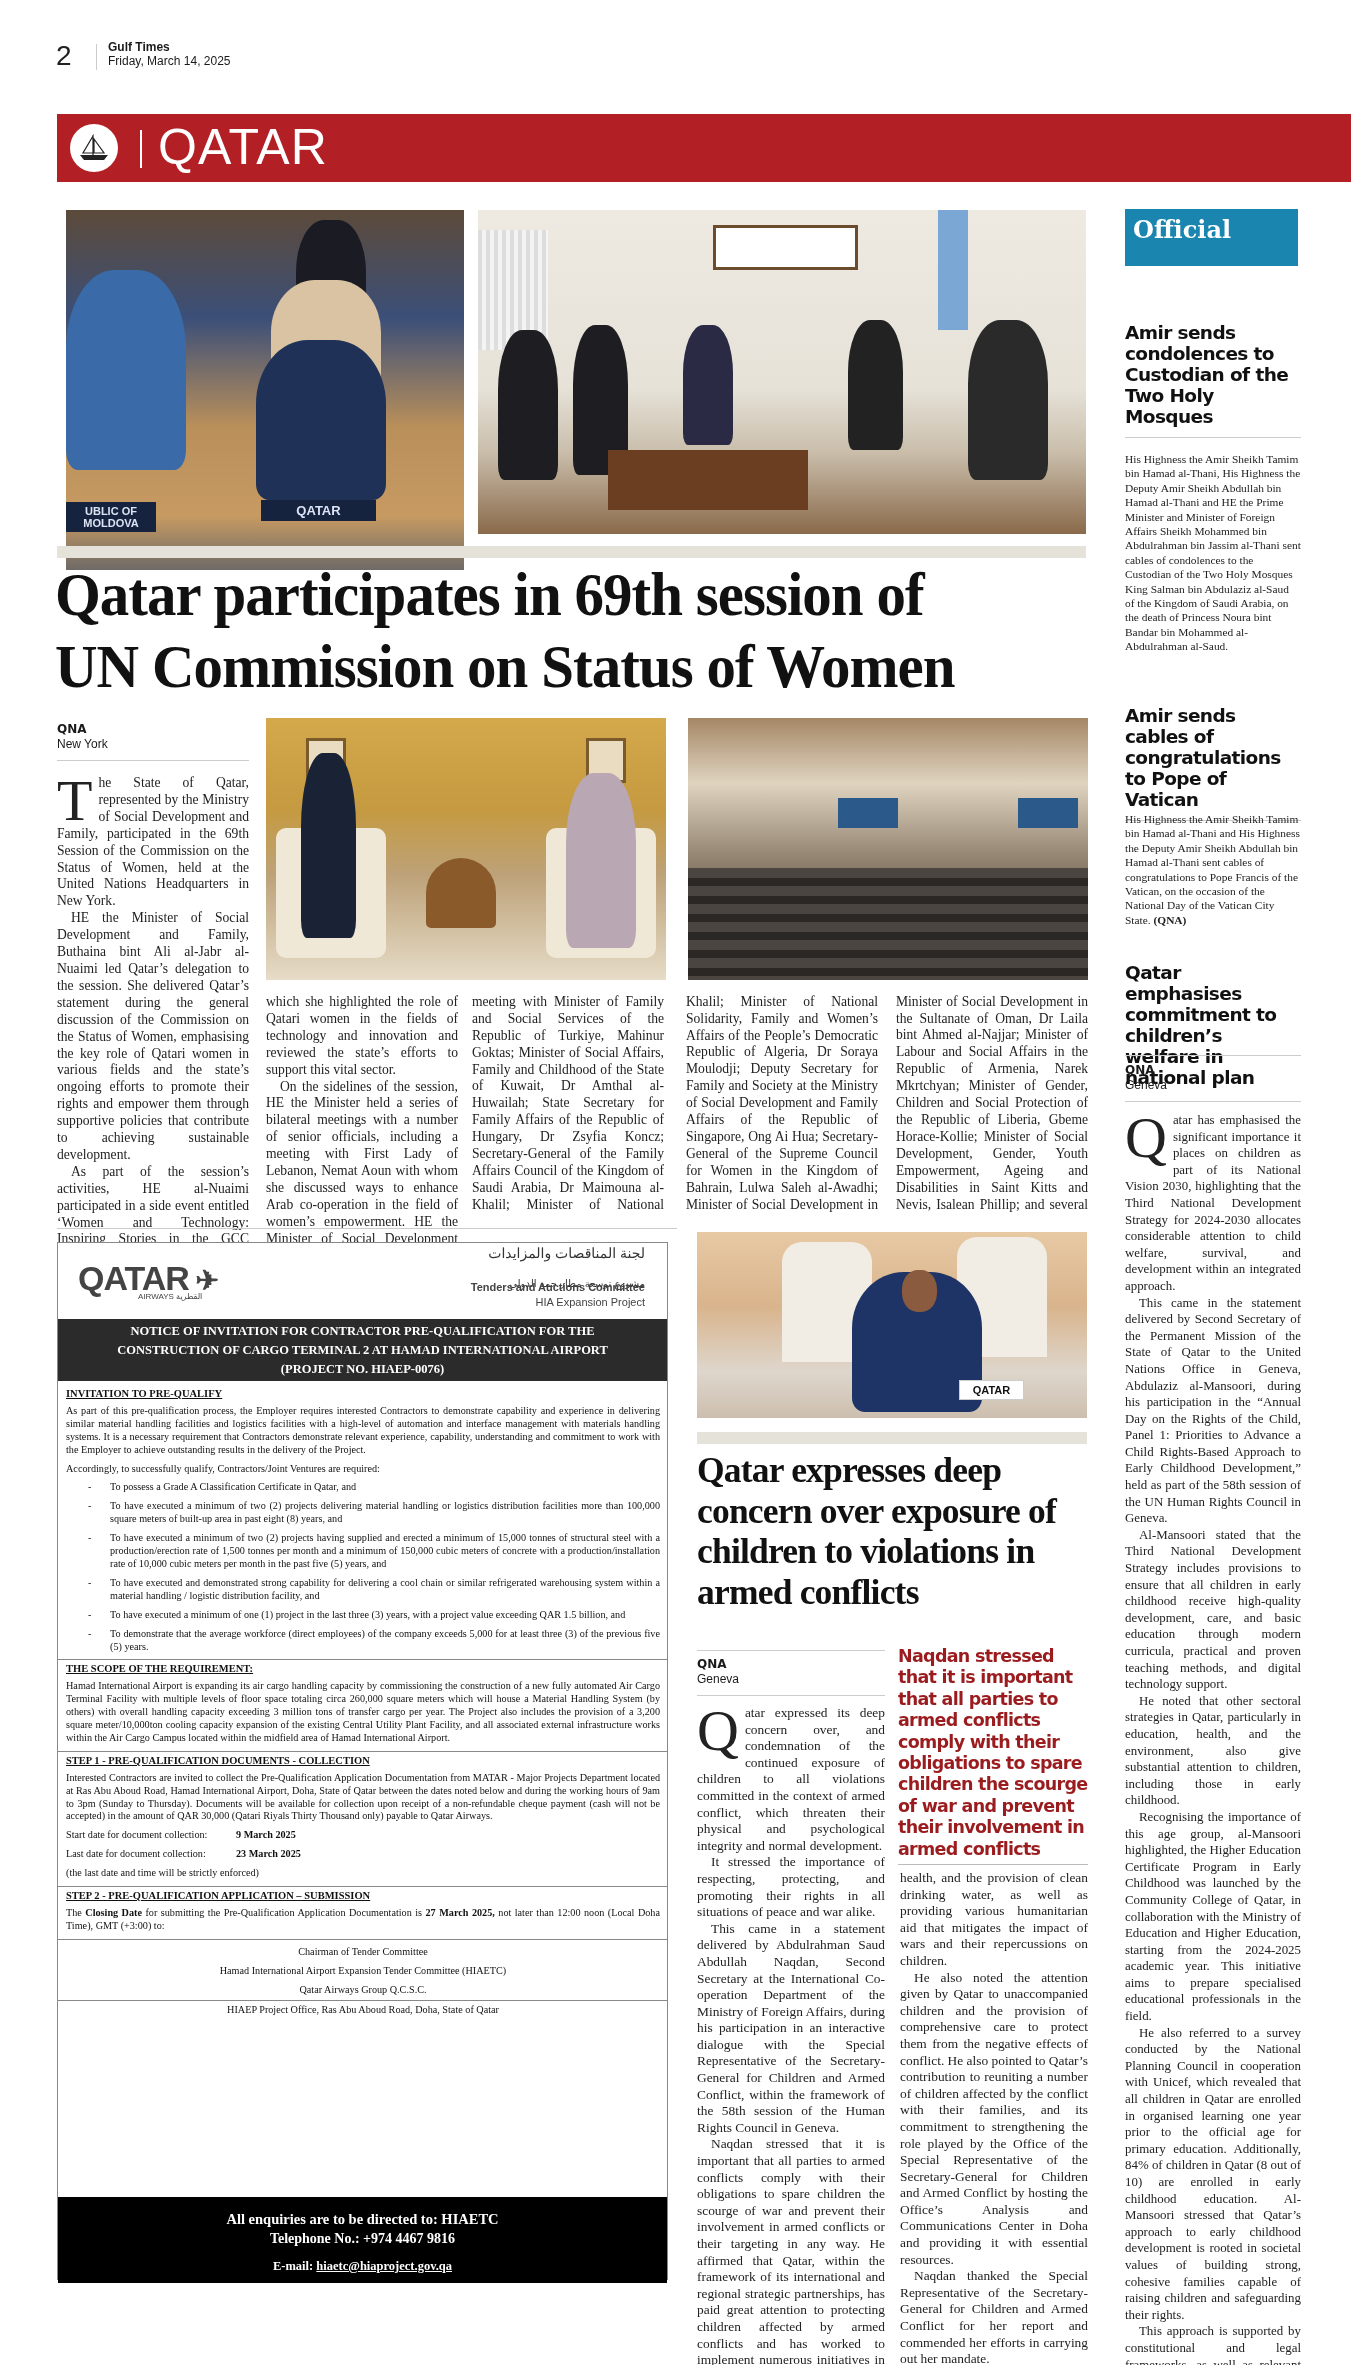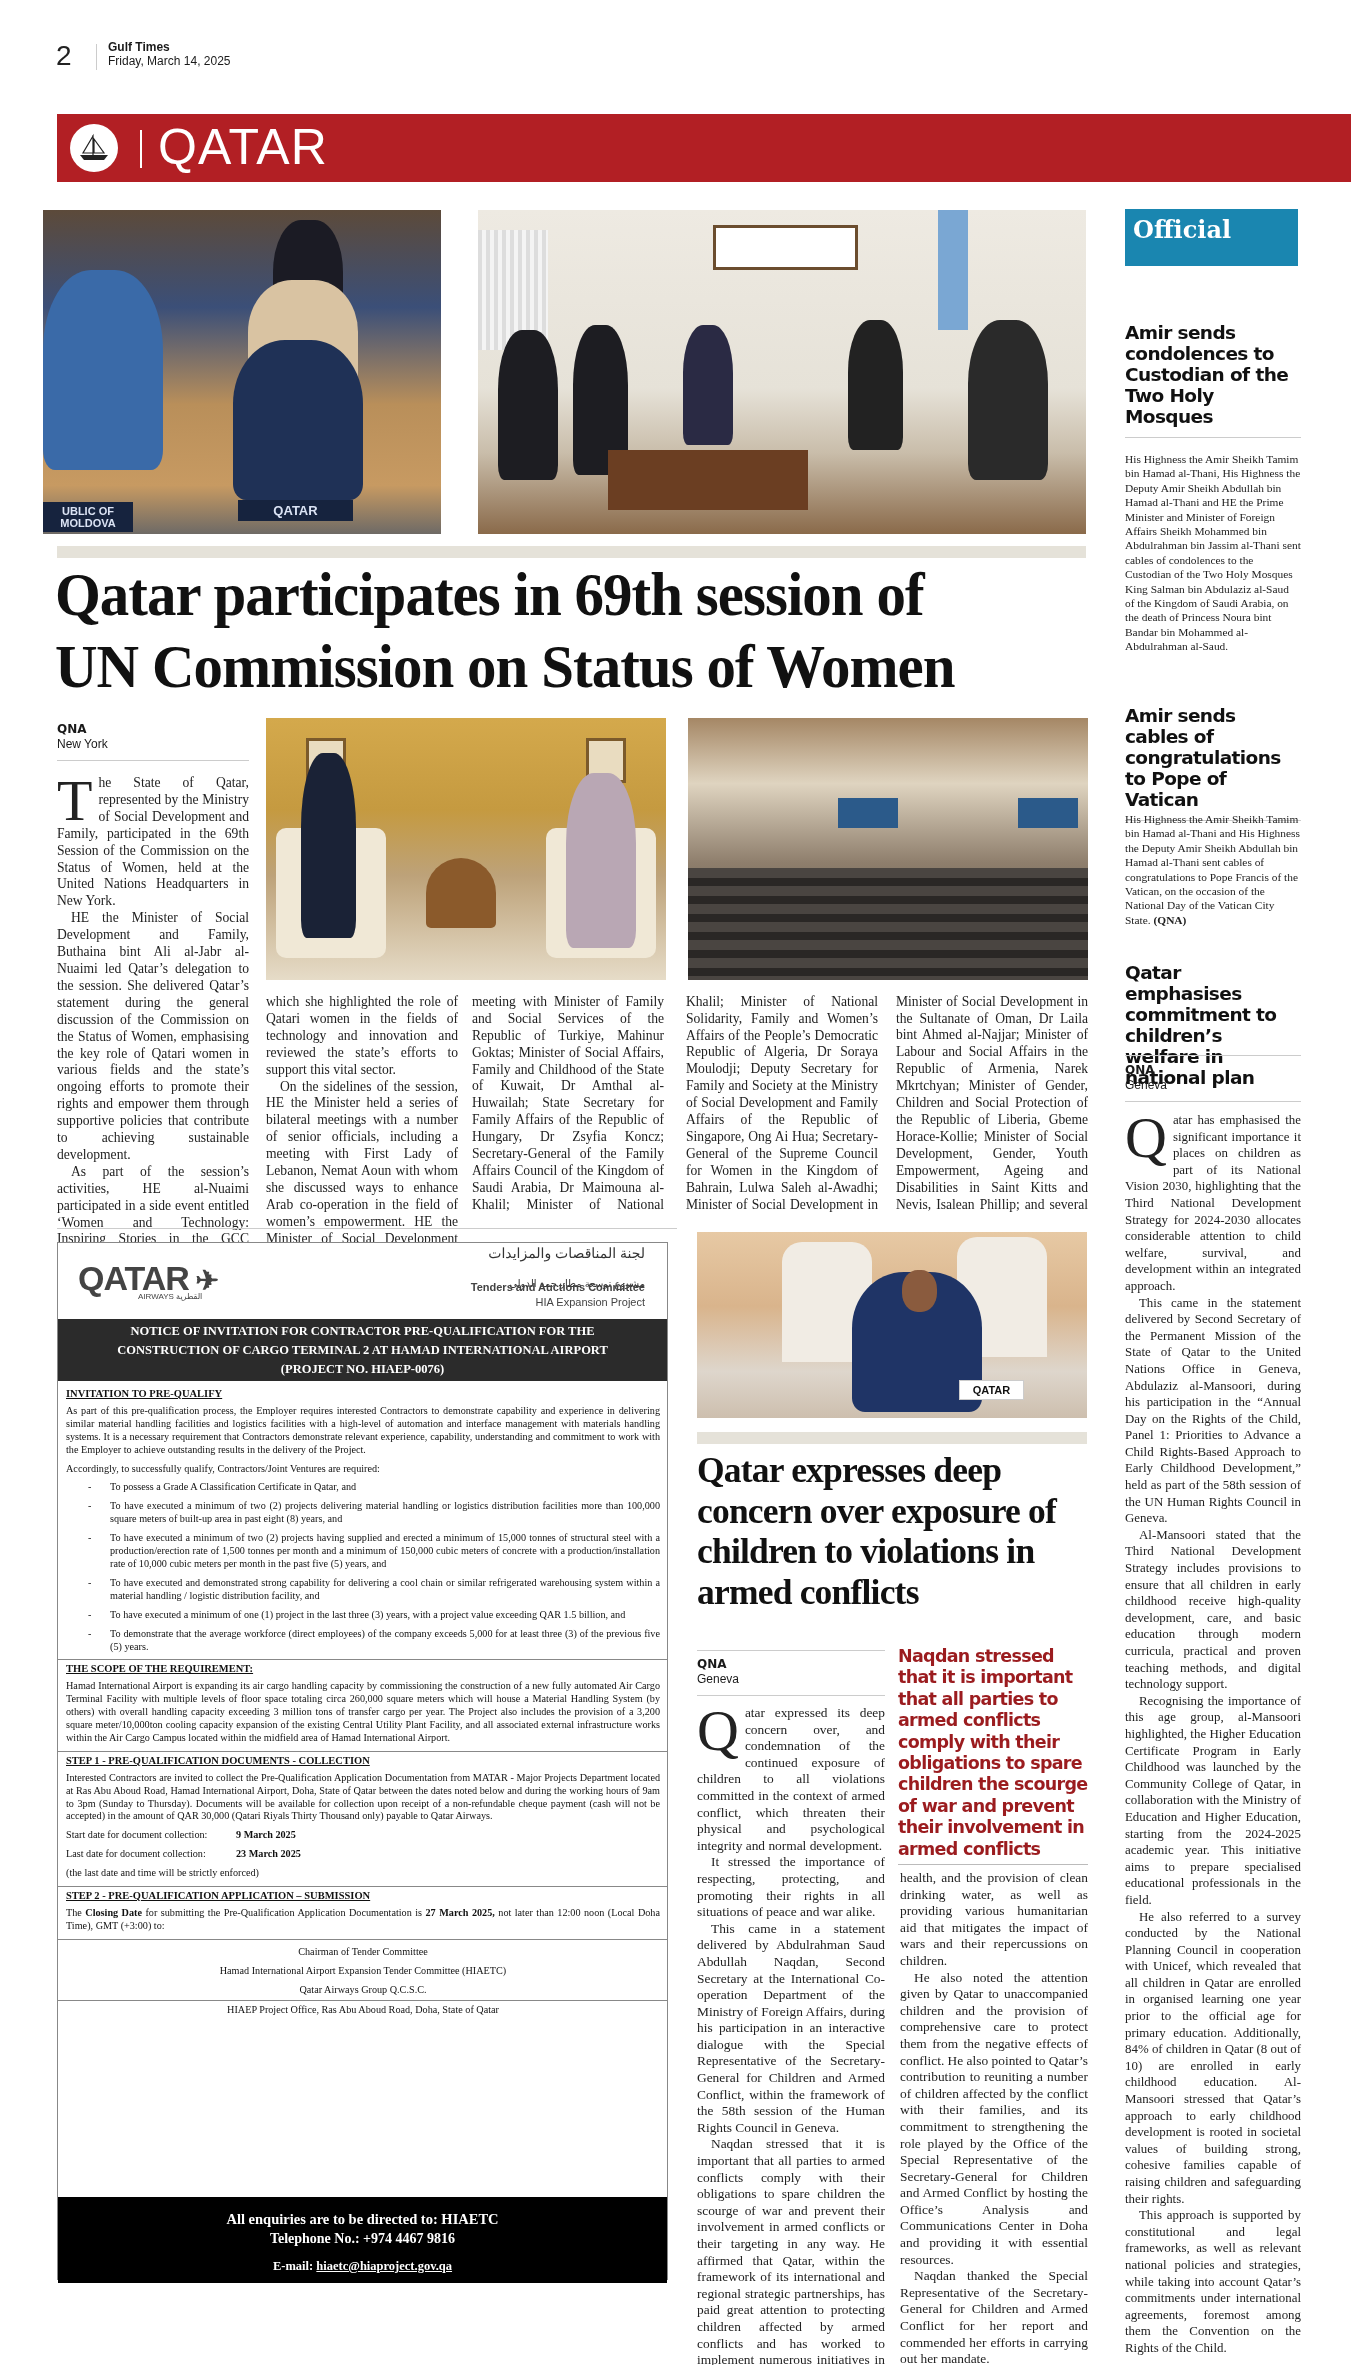--- a/index.html
+++ b/index.html
@@ -12,21 +12,21 @@
 #hdr-sep{left:96px;top:44px;width:1px;height:26px;background:#ccc}
 #paper{left:108px;top:40px;font-family:"Liberation Sans",sans-serif;font-size:12px;line-height:14px}
 #paper b{display:block;font-size:12px}
 #banner{left:57px;top:114px;width:1294px;height:68px;background:#b21f24}
 #logo{left:70px;top:124px;width:48px;height:48px;border-radius:50%;background:#fff;display:flex;align-items:center;justify-content:center}
 #banner-sep{left:140px;top:130px;width:2px;height:38px;background:#fff}
 #section{left:158px;top:118px;font-family:"Liberation Sans",sans-serif;font-weight:300;color:#fff;font-size:50px;letter-spacing:1px}
 
 
 .photo{overflow:hidden}
-#photo1{left:43px;top:210px;width:398px;height:324px;background:linear-gradient(180deg,#5c4a3a 0%,#3b4f78 30%,#b98f5a 60%,#c79a62 85%,#6e6a66 100%)}
+#photo1{left:66px;top:210px;width:398px;height:360px;background:linear-gradient(180deg,#5c4a3a 0%,#3b4f78 30%,#b98f5a 60%,#c79a62 85%,#6e6a66 100%)}
 #photo2{left:478px;top:210px;width:608px;height:324px;background:linear-gradient(180deg,#eeeae2 0%,#e6e2d8 55%,#c9bdaa 75%,#8a6a4a 100%)}
 #photo3{left:266px;top:718px;width:400px;height:262px;background:linear-gradient(180deg,#d4a94c 0%,#c59a40 35%,#bda279 60%,#e6dcc8 100%)}
 #photo4{left:688px;top:718px;width:400px;height:262px;background:linear-gradient(180deg,#a58765 0%,#dfd4c0 25%,#8f7f6d 55%,#3a3836 100%)}
 #photo5{left:697px;top:1232px;width:390px;height:186px;background:linear-gradient(180deg,#e7c9a4 0%,#d9b48c 40%,#ded6cc 75%,#cdbfae 100%)}
 .nameplate{position:absolute;background:#16233e;color:#dbe3f4;font-family:"Liberation Sans",sans-serif;font-weight:bold;font-size:11px;text-align:center;padding:3px 0}
 .figure{position:absolute;border-radius:40% 40% 10% 10%}
 #grey-rule1{left:57px;top:546px;width:1029px;height:12px;background:#e5e2d9}
 #grey-rule2{left:697px;top:1432px;width:390px;height:12px;background:#e5e2d9}
 
 
@@ -176,20 +176,21 @@
 <h3 class="side-h" style="top:962px;border-bottom:none">Qatar emphasises commitment to children’s welfare in national plan</h3>
 <div class="rule" style="left:1125px;top:1055px;width:176px"></div>
 <div class="byline" style="left:1125px;top:1063px;width:176px">
   <b>QNA</b>
   <span>Geneva</span>
 </div>
 <div class="col" style="left:1125px;top:1112px;width:176px;font-size:12.9px;line-height:16.6px">
   <p class="first"><span class="drop">Q</span><span>atar has emphasised the significant importance it places on children as part of its National Vision 2030, highlighting that the Third National Development Strategy for 2024-2030 allocates considerable attention to child welfare, survival, and development within an integrated approach.</span></p>
   <p>This came in the statement delivered by Second Secretary of the Permanent Mission of the State of Qatar to the United Nations Office in Geneva, Abdulaziz al-Mansoori, during his participation in the “Annual Day on the Rights of the Child, Panel 1: Priorities to Advance a Child Rights-Based Approach to Early Childhood Development,” held as part of the 58th session of the UN Human Rights Council in Geneva.</p>
   <p>Al-Mansoori stated that the Third National Development Strategy includes provisions to ensure that all children in early childhood receive high-quality development, care, and basic education through modern curricula, practical and proven teaching methods, and digital technology support.</p>
+  <p>He noted that other sectoral strategies in Qatar, particularly in education, health, and the environment, also give substantial attention to children, including those in early childhood.</p>
   <p>Recognising the importance of this age group, al-Mansoori highlighted, the Higher Education Certificate Program in Early Childhood was launched by the Community College of Qatar, in collaboration with the Ministry of Education and Higher Education, starting from the 2024-2025 academic year. This initiative aims to prepare specialised educational professionals in the field.</p>
   <p>He also referred to a survey conducted by the National Planning Council in cooperation with Unicef, which revealed that all children in Qatar are enrolled in organised learning one year prior to the official age for primary education. Additionally, 84% of children in Qatar (8 out of 10) are enrolled in early childhood education. Al-Mansoori stressed that Qatar’s approach to early childhood development is rooted in societal values of building strong, cohesive families capable of raising children and safeguarding their rights.</p>
   <p>This approach is supported by constitutional and legal frameworks, as well as relevant national policies and strategies, while taking into account Qatar’s commitments under international agreements, foremost among them the Convention on the Rights of the Child.</p>
 </div>
 
 <div id="ad" class="abs">
   <div id="ad-logo" class="abs">
     <span>QATAR</span><span style="font-size:28px"> ✈</span>
     <small>AIRWAYS القطرية</small>
   </div>

